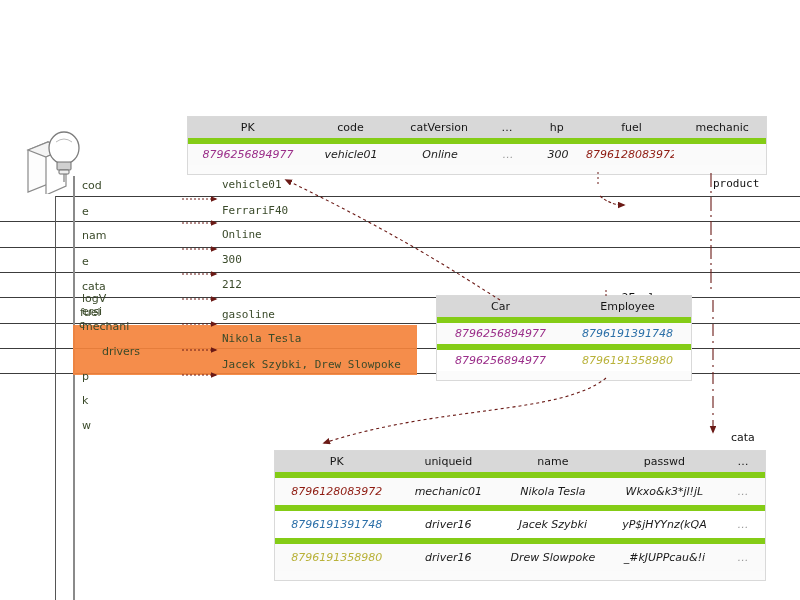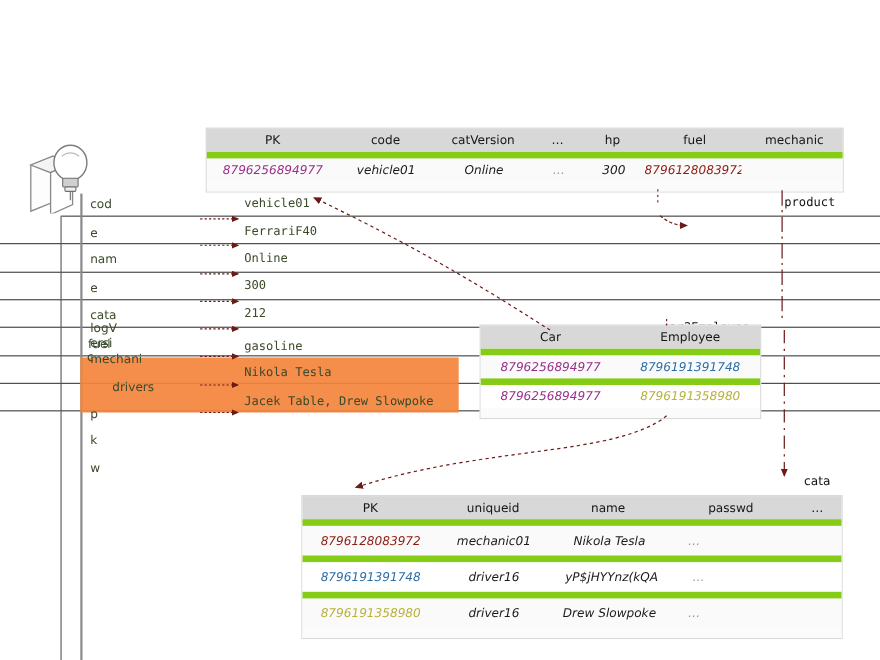--- a/index.html
+++ b/index.html
@@ -135,21 +135,21 @@
   </div>
 
   <div>
     <div class="val" style="left:222px;top:178px;">vehicle01</div>
     <div class="val" style="left:222px;top:204px;">FerrariF40</div>
     <div class="val" style="left:222px;top:228px;">Online</div>
     <div class="val" style="left:222px;top:253px;">300</div>
     <div class="val" style="left:222px;top:278px;">212</div>
     <div class="val" style="left:222px;top:308px;">gasoline</div>
     <div class="val" style="left:222px;top:332px;">Nikola Tesla</div>
-    <div class="val" style="left:222px;top:358px;">Jacek Table, Drew Slowpoke</div>
+    <div class="val" style="left:222px;top:358px;">Jacek Szybki, Drew Slowpoke</div>
   </div>
 
   <div class="flabel" style="left:713px;top:177px;">product</div>
   <div class="flabel" style="left:602px;top:275px;margin-top:16px;">car2Employee</div>
   <div class="flabel" style="left:731px;top:431px;font-family:'DejaVu Sans',sans-serif;">cata</div>
 
   <div class="tbl" style="left:187px;top:116px;width:580px;">
     <div class="thead">
       <div class="th" style="width:120px">PK</div>
       <div class="th" style="width:86px">code</div>
@@ -191,32 +191,35 @@
       <div class="th" style="width:124px">PK</div>
       <div class="th" style="width:100px">uniqueid</div>
       <div class="th" style="width:110px">name</div>
       <div class="th" style="width:114px">passwd</div>
       <div class="th" style="width:44px">…</div>
     </div>
     <div class="trow">
       <div class="td c-dred" style="width:124px;padding:7px 0">8796128083972</div>
       <div class="td c-black" style="width:100px;padding:7px 0">mechanic01</div>
       <div class="td c-black" style="width:110px;padding:7px 0">Nikola Tesla</div>
+      <div class="td c-black" style="width:114px;padding:7px 0">Wkxo&amp;k3*jl!jL</div>
       <div class="td c-gray" style="width:44px;padding:7px 0">…</div>
     </div>
     <div class="trow alt">
       <div class="td c-blue" style="width:124px;padding:7px 0">8796191391748</div>
       <div class="td c-black" style="width:100px;padding:7px 0">driver16</div>
+      <div class="td c-black" style="width:110px;padding:7px 0">Jacek Szybki</div>
       <div class="td c-black" style="width:114px;padding:7px 0">yP$jHYYnz(kQA</div>
       <div class="td c-gray" style="width:44px;padding:7px 0">…</div>
     </div>
     <div class="trow">
       <div class="td c-olive" style="width:124px;padding:7px 0">8796191358980</div>
       <div class="td c-black" style="width:100px;padding:7px 0">driver16</div>
       <div class="td c-black" style="width:110px;padding:7px 0">Drew Slowpoke</div>
+      <div class="td c-black" style="width:114px;padding:7px 0">_#kJUPPcau&amp;!i</div>
       <div class="td c-gray" style="width:44px;padding:7px 0">…</div>
     </div>
     <div class="pad"></div>
   </div>
 
   <svg id="wires">
     <defs>
       <marker id="ah" markerWidth="7" markerHeight="7" refX="5.5" refY="3" orient="auto">
         <path d="M0,0 L7,3 L0,6 z" fill="#6b1a16"></path>
       </marker>

